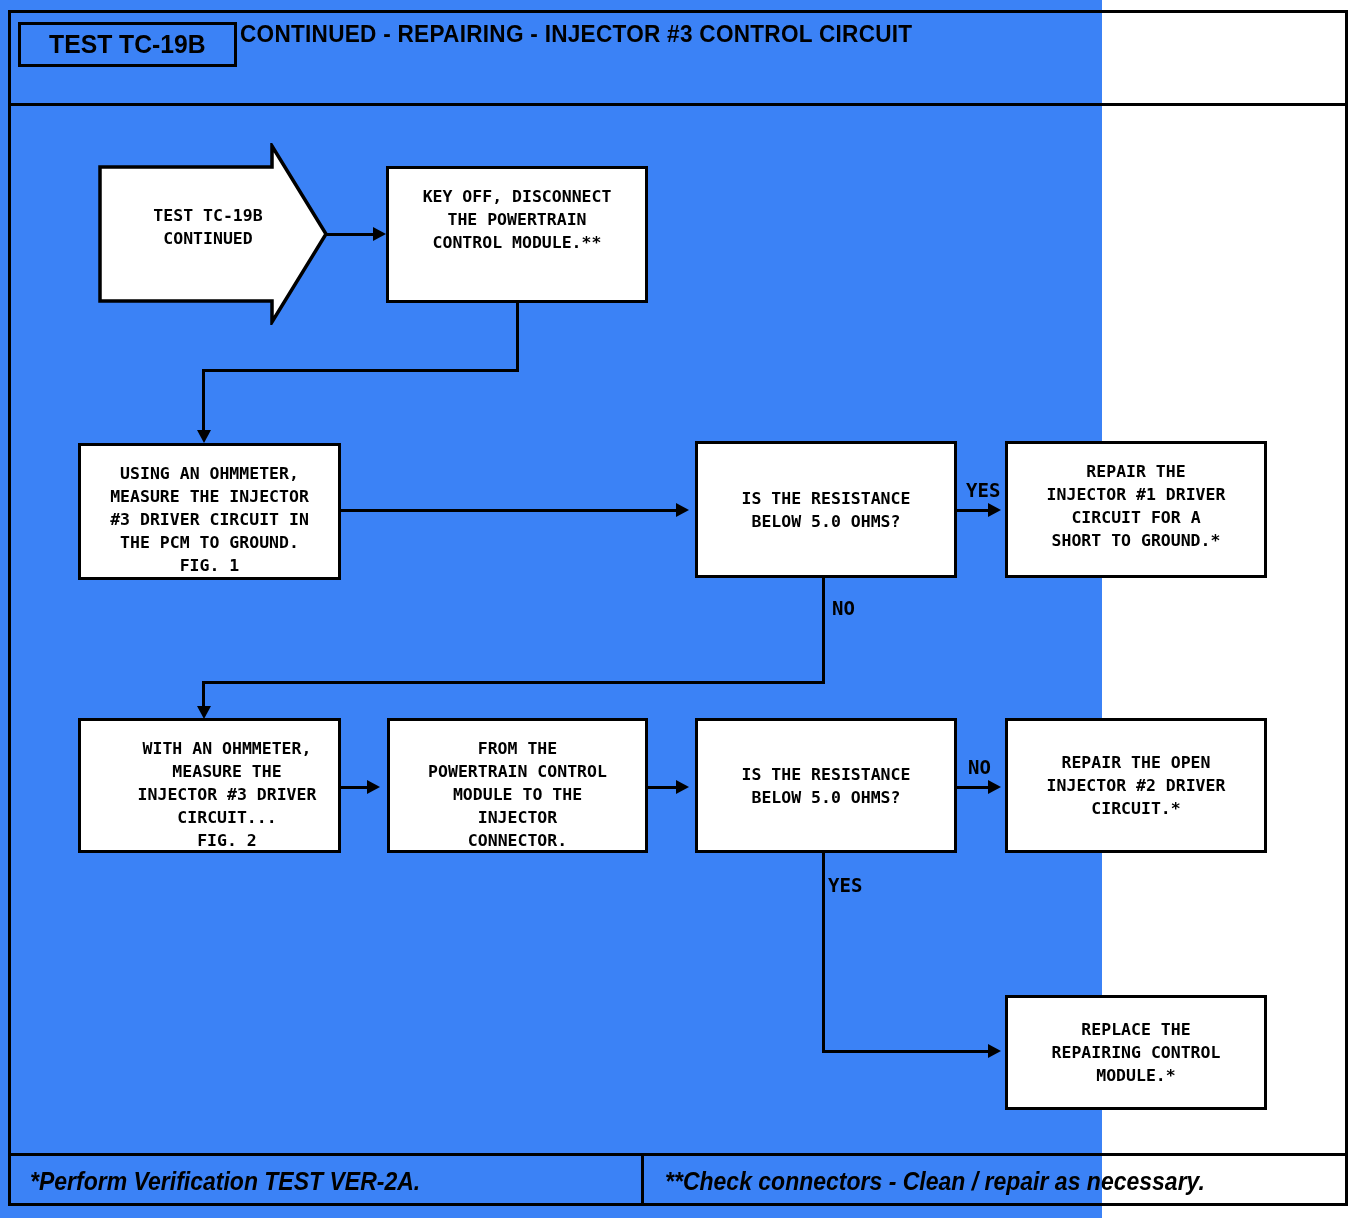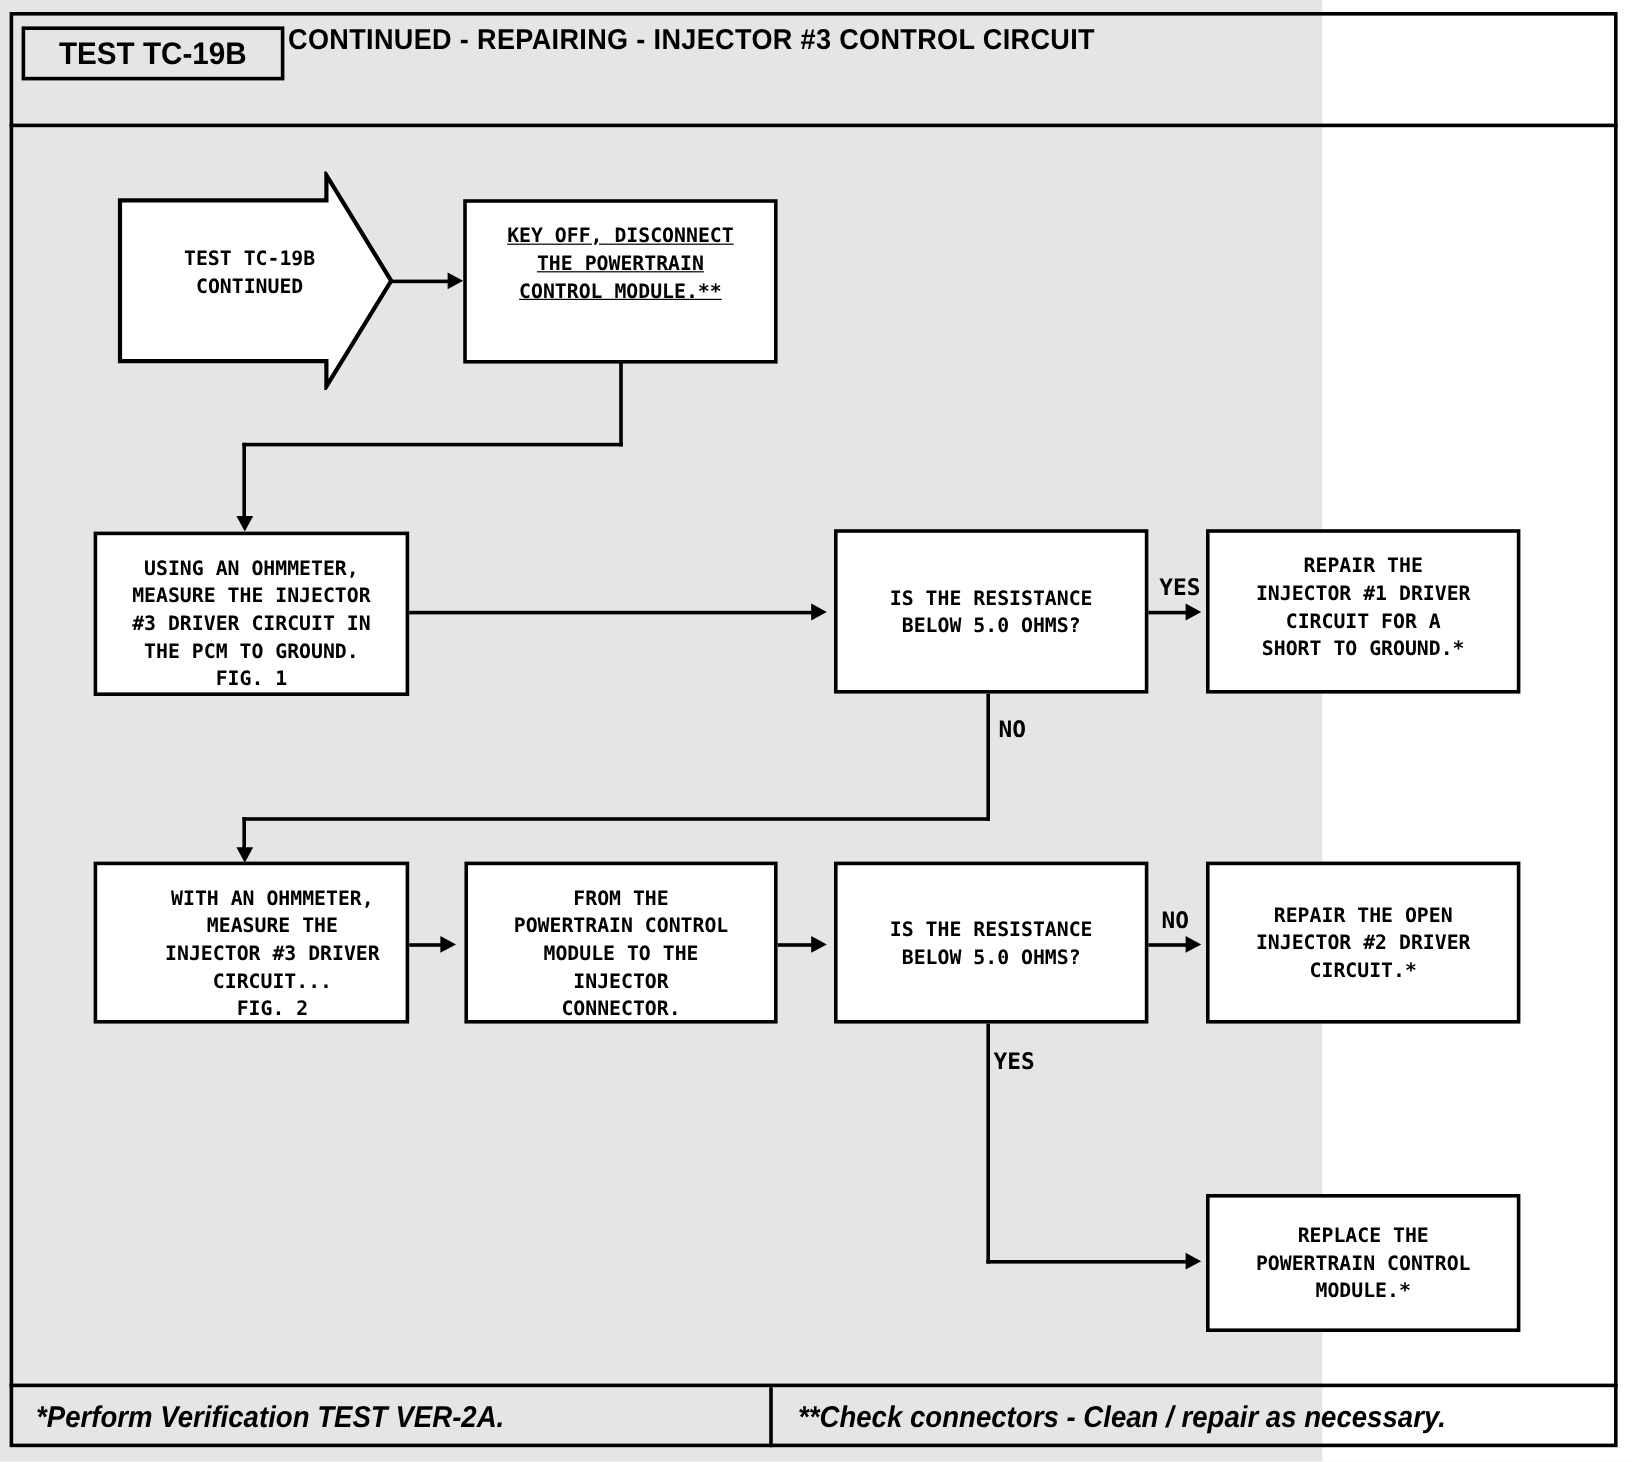--- a/index.html
+++ b/index.html
@@ -11,21 +11,21 @@
     width: 1360px;
     height: 1218px;
     font-family: "Liberation Sans", sans-serif;
     color: #000000;
     overflow: hidden;
   }
   #page {
     position: relative;
     width: 1102px;
     height: 1218px;
-    background: #e5e5e5;
+    background: #3b82f6;
   }
 
   
   .outer-frame {
     position: absolute;
     left: 8px;
     top: 10px;
     width: 1340px;
     height: 1196px;
     border: 3px solid #000;
@@ -197,21 +197,21 @@
   <div class="header-title">CONTINUED - REPAIRING - INJECTOR #3 CONTROL CIRCUIT</div>
 
   <div class="pentagon">
     <svg width="232" height="182" viewBox="0 0 232 182">
       <polygon points="3,24 175,24 175,3 229,91 175,179 175,158 3,158" fill="#ffffff" stroke="#000000" stroke-width="3.5" stroke-linejoin="miter"></polygon>
     </svg>
     <div class="pentagon-label">TEST TC-19B
 CONTINUED</div>
   </div>
 
-  <div class="node align-top" style="left:386px; top:166px; width:262px; height:137px;text-decoration:underline;">
+  <div class="node align-top" style="left:386px; top:166px; width:262px; height:137px;">
     <div class="node-text">KEY OFF, DISCONNECT
 THE POWERTRAIN
 CONTROL MODULE.**</div>
   </div>
 
   <div class="node align-top" style="left:78px; top:443px; width:263px; height:137px;">
     <div class="node-text">USING AN OHMMETER,
 MEASURE THE INJECTOR
 #3 DRIVER CIRCUIT IN
 THE PCM TO GROUND.
@@ -252,21 +252,21 @@
   </div>
 
   <div class="node align-center" style="left:1005px; top:718px; width:262px; height:135px;">
     <div class="node-text">REPAIR THE OPEN
 INJECTOR #2 DRIVER
 CIRCUIT.*</div>
   </div>
 
   <div class="node align-center" style="left:1005px; top:995px; width:262px; height:115px;">
     <div class="node-text">REPLACE THE
-POWERTRAIN CONTROL
+REPAIRING CONTROL
 MODULE.*</div>
   </div>
 
   <div class="hline" style="left:326px; top:233px; width:52px;"></div>
   <div class="arrow-right" style="left:373px; top:227px;"></div>
 
   <div class="vline" style="left:516px; top:302px; height:70px;"></div>
   <div class="hline" style="left:202px; top:369px; width:317px;"></div>
   <div class="vline" style="left:202px; top:369px; height:66px;"></div>
   <div class="arrow-down" style="left:197px; top:430px;"></div>

